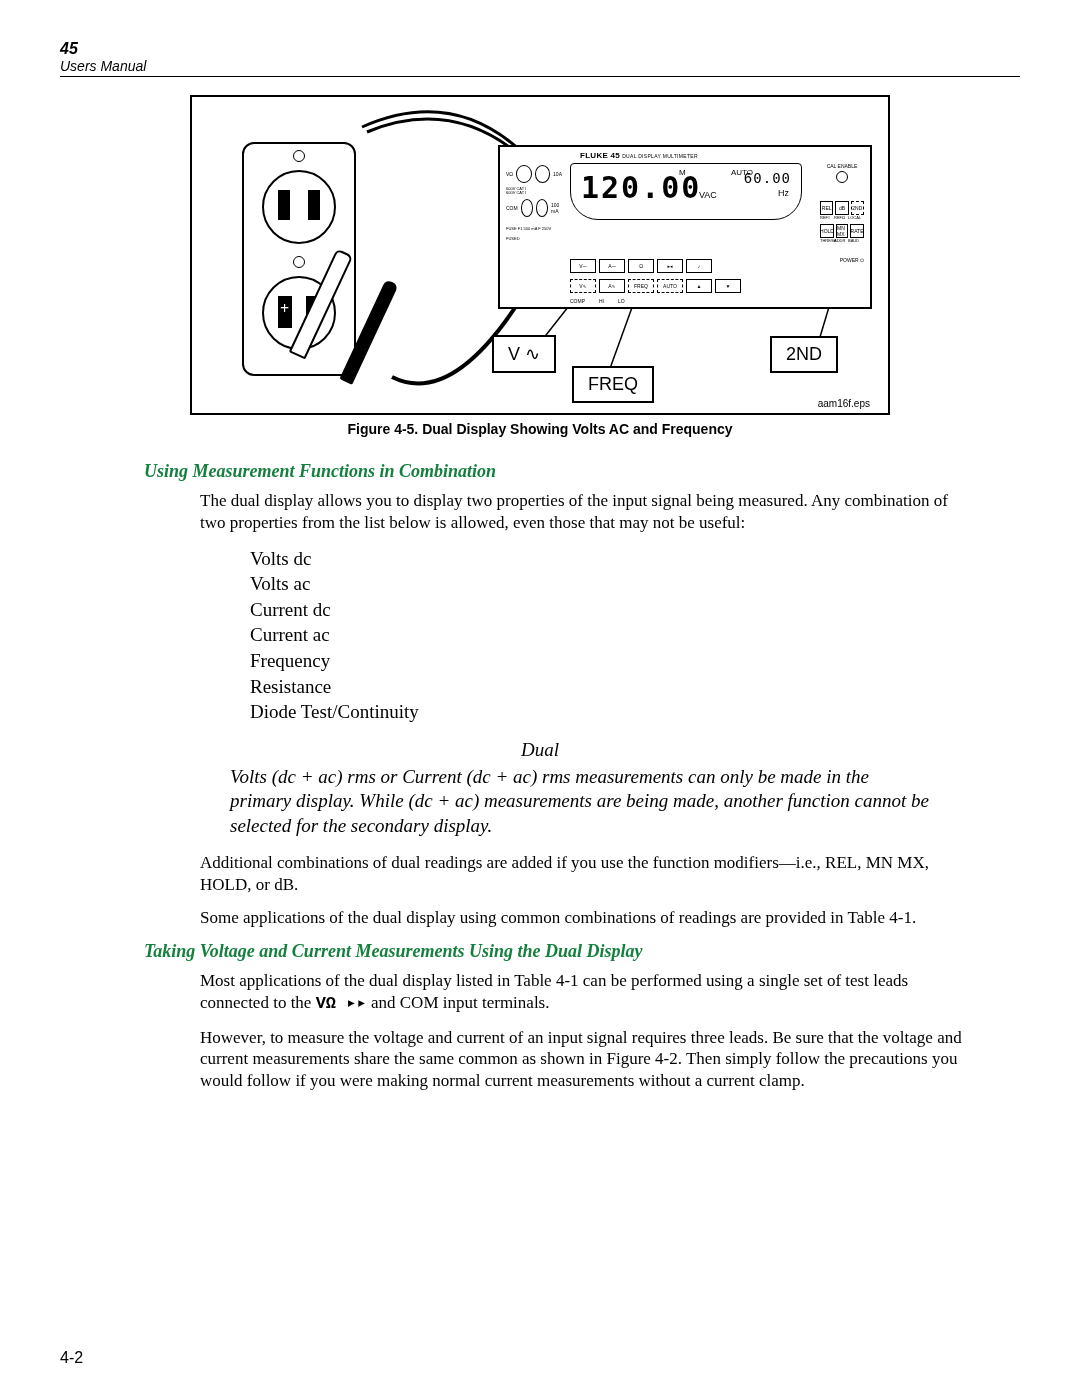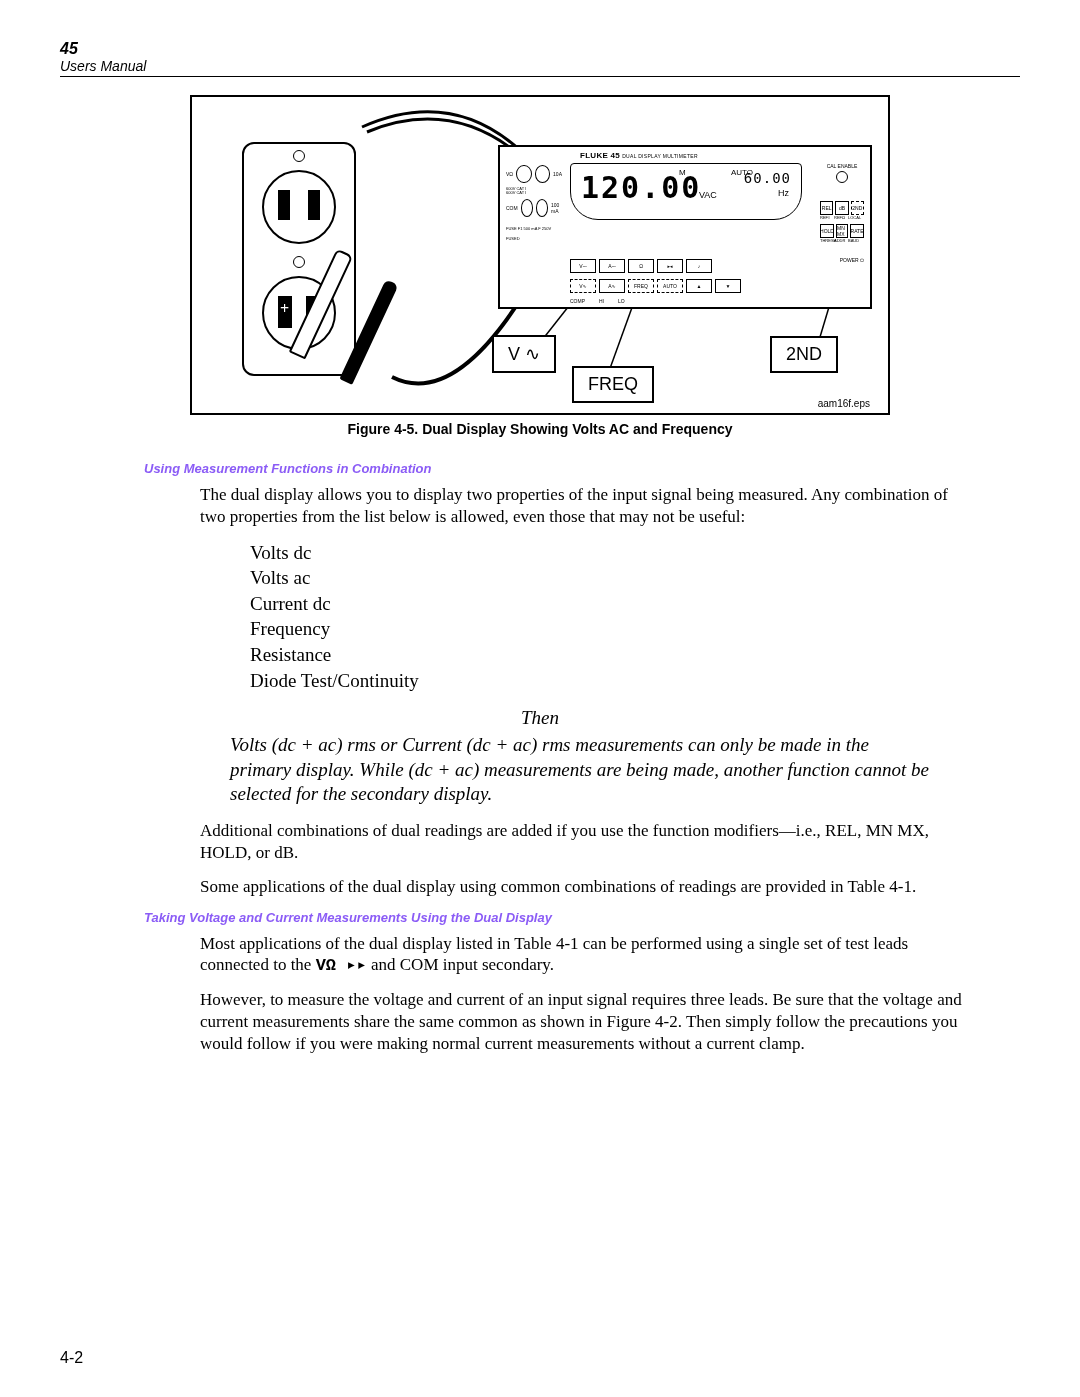--- a/index.html
+++ b/index.html
@@ -117,22 +117,22 @@
   .callout.freq { left:380px; bottom:10px;}
   .callout.snd { right:50px; bottom:40px;}
   .eps-label {
     position:absolute; right:18px; bottom:4px; font-family:Arial,sans-serif; font-size:10px;margin-left:39px;
   }
   .fig-caption {
     text-align:center; font-family: Arial, Helvetica, sans-serif;
     font-weight:bold; font-size:14px; margin-bottom:24px;
   }
   .section-heading {
-    color:#8b5cf6; font-family: Liberation Sans, sans-serif;
-    font-weight:bold; font-style:italic; font-size:13px;
+    color:#15803d; font-family: Liberation Serif, serif;
+    font-weight:bold; font-style:italic; font-size:18px;
     margin: 12px 0 8px 84px;
   }
   .body-text {
     margin-left: 140px; margin-right: 50px;
     font-size:17px; line-height:1.28; margin-bottom:12px;
   }
   .list-block { margin-left: 190px; margin-bottom:14px;}
   .list-block div { font-size:19px; line-height:1.35;}
   .note-title {
     text-align:center; font-style:italic; font-size:19px; margin:6px 0 4px 0;
@@ -280,30 +280,31 @@
   </div>
 
   <div class="fig-caption">Figure 4-5. Dual Display Showing Volts AC and Frequency</div>
 
   <div class="section-heading">Using Measurement Functions in Combination</div>
   <div class="body-text">The dual display allows you to display two properties of the input signal being measured. Any combination of two properties from the list below is allowed, even those that may not be useful:</div>
   <div class="list-block">
     <div>Volts dc</div>
     <div>Volts ac</div>
     <div>Current dc</div>
+    <div>Current ac</div>
     <div>Frequency</div>
     <div>Resistance</div>
     <div>Diode Test/Continuity</div>
   </div>
-  <div class="note-title">Then</div>
+  <div class="note-title">Dual</div>
   <div class="note-body">Volts (dc + ac) rms or Current (dc + ac) rms measurements can only be made in the primary display. While (dc + ac) measurements are being made, another function cannot be selected for the secondary display.</div>
   <div class="body-text">Additional combinations of dual readings are added if you use the function modifiers—i.e., REL, MN MX, HOLD, or dB.</div>
   <div class="body-text">Some applications of the dual display using common combinations of readings are provided in Table 4-1.</div>
 
   <div class="section-heading">Taking Voltage and Current Measurements Using the Dual Display</div>
   <div class="body-text">
-    <span>Most applications of the dual display listed in Table 4-1 can be performed using a single set of test leads connected to the </span><span class="inline-sym">VΩ ▸▸</span><span> and COM input secondary.</span>
+    <span>Most applications of the dual display listed in Table 4-1 can be performed using a single set of test leads connected to the </span><span class="inline-sym">VΩ ▸▸</span><span> and COM input terminals.</span>
   </div>
   <div class="body-text">However, to measure the voltage and current of an input signal requires three leads. Be sure that the voltage and current measurements share the same common as shown in Figure 4-2. Then simply follow the precautions you would follow if you were making normal current measurements without a current clamp.</div>
 
 </div>
   <div class="pagenum" style="bottom:30px;">4-2</div>
 </div>
 
 </body></html>

